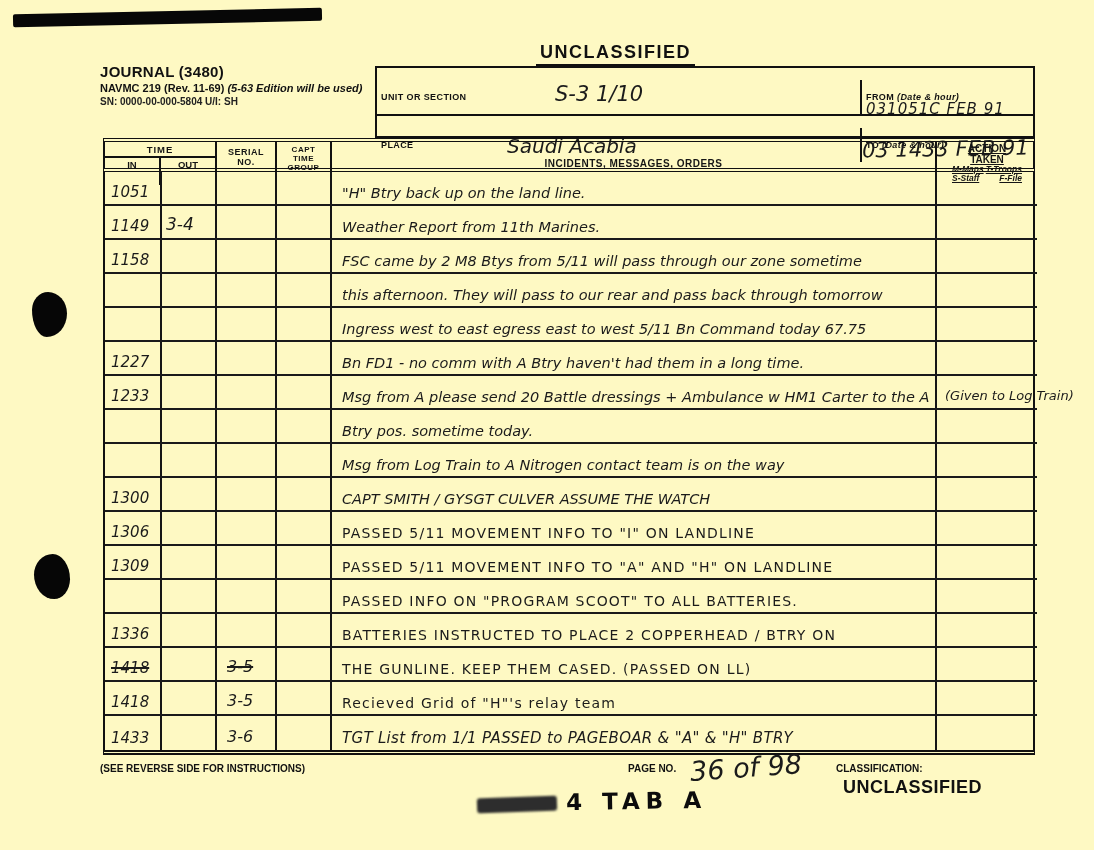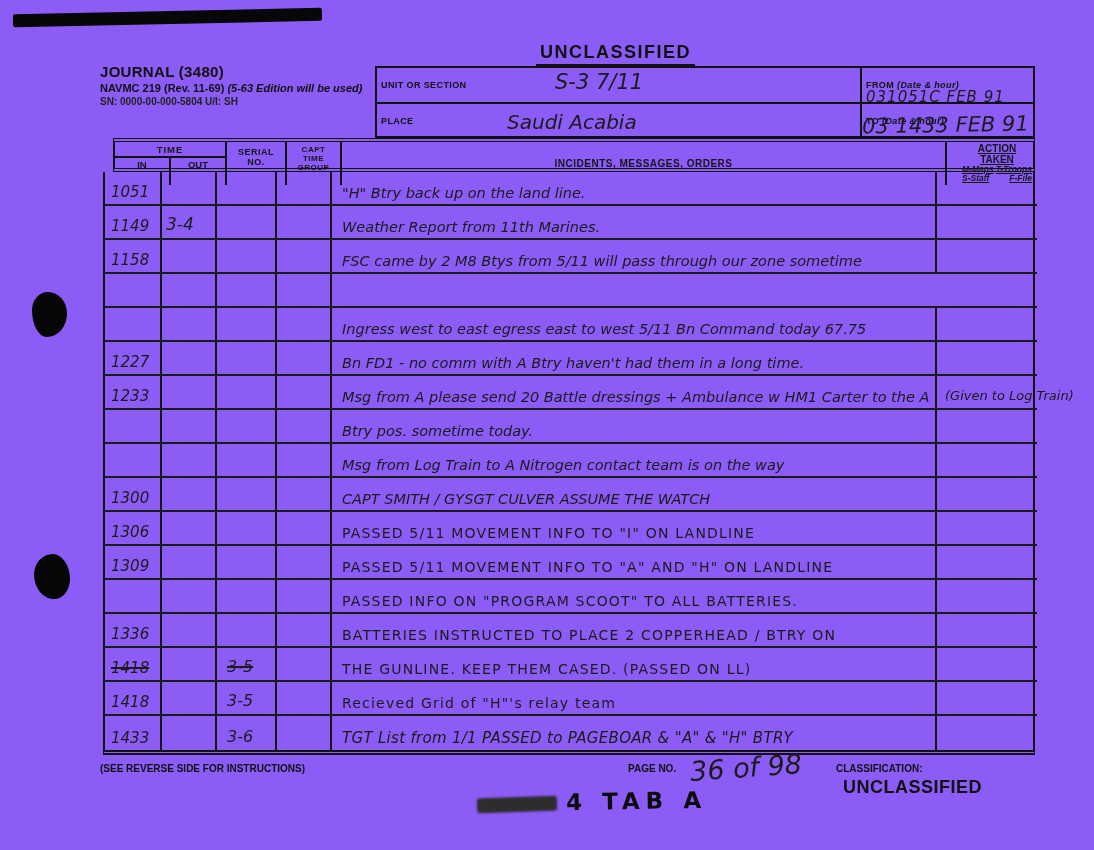--- a/index.html
+++ b/index.html
@@ -1,18 +1,18 @@
 <!DOCTYPE html>
 <html><head>
 <meta charset="utf-8">
 <style>
   html,body { margin:0; padding:0; background:#e8e8e8; }
   .page {
     position:relative; width:1094px; height:850px; margin:0 auto;
-    background:#8b5cf6; color:#111; overflow:hidden;
+    background:#fef9c3; color:#111; overflow:hidden;
     font-family:"Liberation Sans", sans-serif;
   }
   
   .redaction-bar { position:absolute; left:13px; top:11px; width:309px; height:13px;
     background:#070707; transform:rotate(-1.2deg); border-radius:2px; }
   .hole { position:absolute; background:#060606; }
   .hole-1 { left:32px; top:292px; width:35px; height:45px; border-radius:46% 54% 58% 42% / 40% 48% 52% 60%; }
   .hole-2 { left:34px; top:554px; width:36px; height:45px; border-radius:52% 48% 44% 56% / 46% 56% 44% 54%; }
   .smudge { position:absolute; left:477px; top:797px; width:80px; height:15px;
     background:#2d2d2d; filter:blur(1.2px); transform:rotate(-2deg); border-radius:3px; }
@@ -28,35 +28,35 @@
   .form-id { position:absolute; left:100px; top:63px; line-height:1.25; }
   .form-title { font-size:15px; font-weight:bold; letter-spacing:0.3px; }
   .form-line2 { font-size:11px; font-weight:bold; }
   .form-line2 .ed { font-style:italic; }
   .form-line3 { font-size:10px; font-weight:bold; color:#222; }
 
   
   .header-boxes { position:absolute; left:375px; top:66px; width:660px; height:72px;
     border:2px solid #111; box-sizing:border-box; display:grid;
     grid-template-columns:483px 1fr; grid-template-rows:1fr 1fr; }
-  .hb-cell { position:relative; box-sizing:border-box; padding:12px 4px; }
+  .hb-cell { position:relative; box-sizing:border-box; padding:12px 4px;margin-top:12px; }
   .hb-label { font-size:9px; font-weight:bold; letter-spacing:0.4px; }
   .hb-label .paren { font-style:italic; }
   .hb-top { border-bottom:2px solid #111; }
   .hb-right { border-left:2px solid #111; }
   .unit-value { position:absolute; left:178px; top:2px; font-size:21px; }
   .place-value { position:absolute; left:130px; top:6px; font-size:20px; }
   .from-value { position:absolute; left:4px; top:20px; font-size:15px; letter-spacing:1px; }
   .to-value { position:absolute; left:0px; top:9px; font-size:21px; transform:rotate(-1deg); white-space:nowrap; }
 
   
   .journal { position:absolute; left:103px; top:138px; width:932px; box-sizing:border-box; }
   .jhead { display:grid; grid-template-columns:57px 55px 60px 55px 605px 100px;
     height:34px; box-sizing:border-box; border-top:4px double #111; border-bottom:4px double #111;
-    border-left:2px solid #111; border-right:2px solid #111;margin-left:10px; }
+    border-left:2px solid #111; border-right:2px solid #111; }
   .jh { box-sizing:border-box; border-right:2px solid #111; text-align:center;
     font-weight:bold; color:#151515; }
   .jh:last-child { border-right:none; }
   .h-time { grid-column:1 / span 2; position:relative; font-size:9.5px; }
   .h-time .tlabel { padding-top:2px; letter-spacing:1px; }
   .h-time .inout { position:absolute; left:0; right:0; bottom:0; top:14px;
     border-top:2px solid #111; display:flex; }
   .h-time .inout .io { flex:0 0 50.8%; box-sizing:border-box; border-right:2px solid #111; padding-top:1px; }
   .h-time .inout .io:last-child { border-right:none; flex:1; }
   .h-serial, .h-dtg { font-size:9px; line-height:1.15; padding-top:5px; letter-spacing:0.5px; }
@@ -106,21 +106,21 @@
 
   <div class="form-id">
     <div class="form-title">JOURNAL (3480)</div>
     <div class="form-line2"><span>NAVMC 219 (Rev. 11-69) </span><span class="ed">(5-63 Edition will be used)</span></div>
     <div class="form-line3">SN: 0000-00-000-5804  U/I: SH</div>
   </div>
 
   <div class="header-boxes">
     <div class="hb-cell hb-top">
       <div class="hb-label">UNIT OR SECTION</div>
-      <div class="unit-value hw">S-3  7/11</div>
+      <div class="unit-value hw">S-3  1/10</div>
     </div>
     <div class="hb-cell hb-top hb-right">
       <div class="hb-label"><span>FROM </span><span class="paren">(Date &amp; hour)</span></div>
       <div class="from-value hw">031051C FEB 91</div>
     </div>
     <div class="hb-cell">
       <div class="hb-label">PLACE</div>
       <div class="place-value hw">Saudi Acabia</div>
     </div>
     <div class="hb-cell hb-right">
@@ -183,20 +183,21 @@
       <div class="cell c-serial hw"></div>
       <div class="cell c-dtg"></div>
       <div class="cell c-msg hw">FSC came by  2 M8 Btys from 5/11 will pass through our zone sometime</div>
       <div class="cell c-action hw"></div>
     </div>
         <div class="row">
       <div class="cell c-in hw"></div>
       <div class="cell c-out hw"></div>
       <div class="cell c-serial hw"></div>
       <div class="cell c-dtg"></div>
+      <div class="cell c-msg hw">this afternoon. They will pass to our rear and pass back through tomorrow</div>
       <div class="cell c-action hw"></div>
     </div>
         <div class="row">
       <div class="cell c-in hw"></div>
       <div class="cell c-out hw"></div>
       <div class="cell c-serial hw"></div>
       <div class="cell c-dtg"></div>
       <div class="cell c-msg hw">Ingress west to east  egress east to west   5/11 Bn Command today 67.75</div>
       <div class="cell c-action hw"></div>
     </div>

